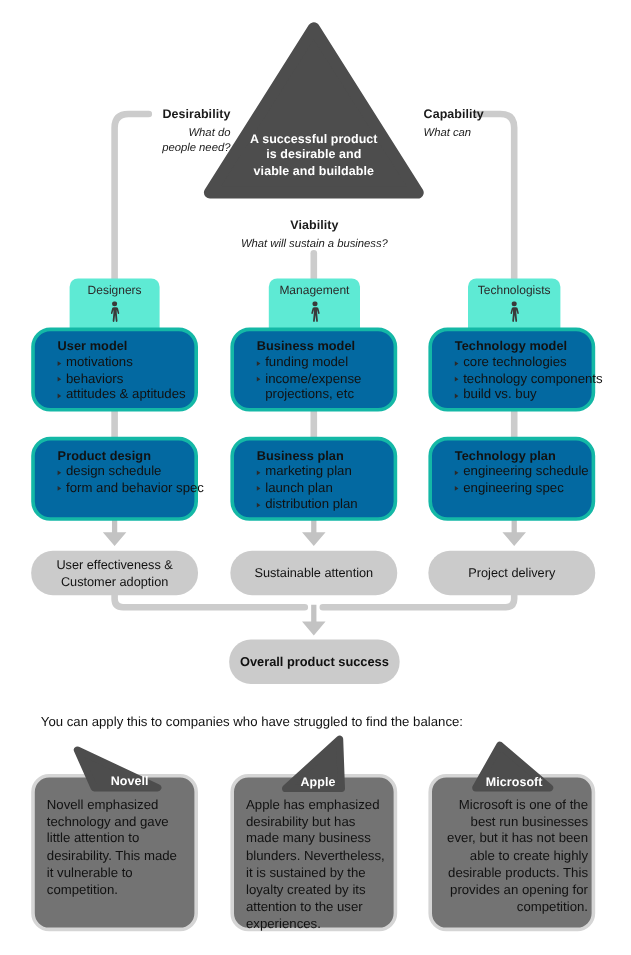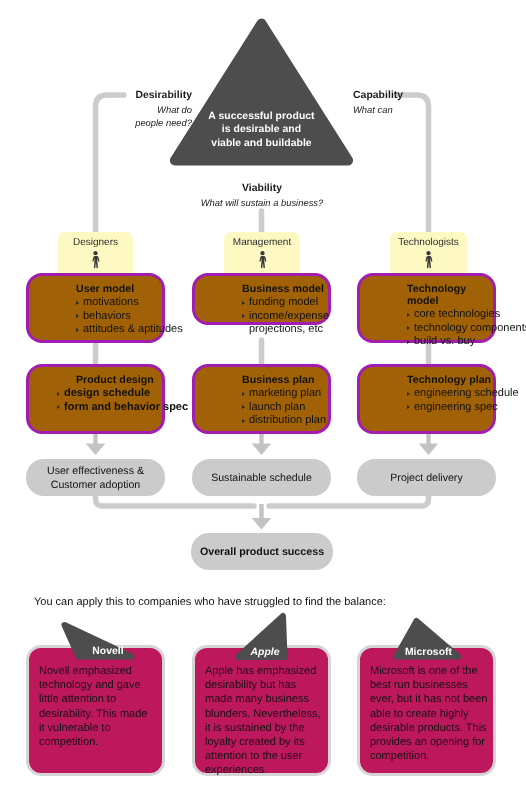--- a/index.html
+++ b/index.html
@@ -16,42 +16,42 @@
   
   .lbl{position:absolute;}
   .lbl .t{font-weight:bold;font-size:10.4px;color:#1a1a1a;letter-spacing:.05px;}
   .lbl .q{font-style:italic;font-size:9.4px;color:#1a1a1a;line-height:12.6px;}
   .lbl .t{margin-bottom:3px;}
   .lbl.r{text-align:right;}
   .lbl.l{text-align:left;}
   .lbl.c{text-align:center;}
 
   
-  .role{position:absolute;background:#fef9c3;border-radius:7px 7px 0 0;text-align:center;}
+  .role{position:absolute;background:#5eead4;border-radius:7px 7px 0 0;text-align:center;}
   .role .rt{font-size:10px;color:#2b2b2b;line-height:11px;padding-top:5px;display:block;}
 
   
-  .wbox{position:absolute;background:#a16207;border:3px solid #a21caf;border-radius:16px;
-        box-sizing:border-box;padding-left:28px;}
+  .wbox{position:absolute;background:#0369a1;border:3px solid #14b8a6;border-radius:16px;
+        box-sizing:border-box;}
   .wbox .ttl{font-weight:bold;font-size:10.6px;color:#111;letter-spacing:.05px;line-height:12px;}
   .wbox ul{margin:0;padding:0;list-style:none;}
   .wbox li{font-size:11px;color:#111;line-height:13.5px;position:relative;padding-left:7px;white-space:nowrap;}
   .wbox li .bl{position:absolute;left:0;top:4.6px;width:0;height:0;
                border-left:3.7px solid #2a2a2a;border-top:2.5px solid transparent;border-bottom:2.5px solid transparent;}
 
   
   .caps{position:absolute;background:#cbcbcb;border-radius:18px;display:flex;align-items:center;
         justify-content:center;text-align:center;font-size:10.6px;color:#111;line-height:14px;}
   .caps.bold{font-weight:bold;font-size:10.7px;}
 
   
   .caption{position:absolute;font-size:11px;color:#111;}
 
   
-  .card{position:absolute;background:#be185d;border:3px solid #d5d5d5;border-radius:15px;
+  .card{position:absolute;background:#737373;border:3px solid #d5d5d5;border-radius:15px;
         box-sizing:border-box;}
   .card p{margin:0;font-size:11px;color:#111;line-height:14.2px;}
   .badge{position:absolute;color:#ffffff;font-weight:bold;font-size:10.4px;letter-spacing:.05px;}
 </style>
 </head>
 <body>
 
 <div class="stage">
 
 <svg class="lines" viewBox="0 0 526 796">
@@ -120,40 +120,40 @@
 
 <div class="wbox" style="left:26px;top:273px;width:139px;height:70px;">
   <div class="ttl" style="margin:7px 0 1px 19px;">User model</div>
   <ul style="margin-left:19px;">
     <li><span class="bl"></span><span>motivations</span></li>
     <li><span class="bl"></span><span>behaviors</span></li>
     <li><span class="bl"></span><span>attitudes &amp; aptitudes</span></li>
   </ul>
 </div>
 
-<div class="wbox" style="left:192px;top:273px;width:139px;height:52px;">
+<div class="wbox" style="left:192px;top:273px;width:139px;height:70px;">
   <div class="ttl" style="margin:7px 0 1px 19px;">Business model</div>
   <ul style="margin-left:19px;">
     <li><span class="bl"></span><span>funding model</span></li>
     <li><span class="bl"></span><span>income/expense</span><br><span>projections, etc</span></li>
   </ul>
 </div>
 
 <div class="wbox" style="left:357px;top:273px;width:139px;height:70px;">
   <div class="ttl" style="margin:7px 0 1px 19px;">Technology model</div>
   <ul style="margin-left:19px;">
     <li><span class="bl"></span><span>core technologies</span></li>
     <li><span class="bl"></span><span>technology components</span></li>
     <li><span class="bl"></span><span>build vs. buy</span></li>
   </ul>
 </div>
 
 <div class="wbox" style="left:26px;top:364px;width:139px;height:70px;">
   <div class="ttl" style="margin:7px 0 1px 19px;">Product design</div>
-  <ul style="font-weight:bold;">
+  <ul style="margin-left:19px;">
     <li><span class="bl"></span><span>design schedule</span></li>
     <li><span class="bl"></span><span>form and behavior spec</span></li>
   </ul>
 </div>
 
 <div class="wbox" style="left:357px;top:364px;width:139px;height:70px;">
   <div class="ttl" style="margin:7px 0 1px 19px;">Technology plan</div>
   <ul style="margin-left:19px;">
     <li><span class="bl"></span><span>engineering schedule</span></li>
     <li><span class="bl"></span><span>engineering spec</span></li>
@@ -169,44 +169,44 @@
   </ul>
 </div>
 
 <div class="caps" style="left:26px;top:459px;width:139px;height:37px;">
   <div>
     <div>User effectiveness &amp;</div>
     <div>Customer adoption</div>
   </div>
 </div>
 <div class="caps" style="left:192px;top:459px;width:139px;height:37px;">
-  <div>Sustainable schedule</div>
+  <div>Sustainable attention</div>
 </div>
 <div class="caps" style="left:357px;top:459px;width:139px;height:37px;">
   <div>Project delivery</div>
 </div>
 
 <div class="caps bold" style="left:191px;top:533px;width:142px;height:37px;">
   <div>Overall product success</div>
 </div>
 
 <div class="caption" style="left:34px;top:596px;">You can apply this to companies who have struggled to find the balance:</div>
 
 <div class="card" style="left:26px;top:645px;width:139px;height:131px;">
   <p style="margin:16px 8px 0 10px;">Novell emphasized technology and gave little attention to desirability. This made it vulnerable to competition.</p>
 </div>
 <div class="card" style="left:192px;top:645px;width:139px;height:131px;">
   <p style="margin:16px 3px 0 10px;">Apple has emphasized desirability but has made many business blunders. Nevertheless, it is sustained by the loyalty created by its attention to the user experiences.</p>
 </div>
 <div class="card" style="left:357px;top:645px;width:139px;height:131px;">
-  <p style="margin:16px 3px 0 10px;">Microsoft is one of the best run businesses ever, but it has not been able to create highly desirable products. This provides an opening for competition.</p>
+  <p style="margin:16px 3px 0 10px;text-align:right;">Microsoft is one of the best run businesses ever, but it has not been able to create highly desirable products. This provides an opening for competition.</p>
 </div>
 
 <svg class="lines" viewBox="0 0 526 796">
   <path fill="#4d4d4d" stroke="#4d4d4d" stroke-width="6" stroke-linejoin="round" d="M 64.5 625 L 131.5 656.5 L 78.5 656.5 Z"></path>
   <path fill="#4d4d4d" stroke="#4d4d4d" stroke-width="6" stroke-linejoin="round" d="M 283 616 L 284.5 657 L 238 657 Z"></path>
   <path fill="#4d4d4d" stroke="#4d4d4d" stroke-width="6" stroke-linejoin="round" d="M 416.5 621 L 458 656.5 L 396.5 656.5 Z"></path>
 </svg>
 <div class="badge" style="left:68px;top:646px;width:80px;text-align:center;">Novell</div>
-<div class="badge" style="left:225px;top:647px;width:80px;text-align:center;font-style:italic;">Apple</div>
+<div class="badge" style="left:225px;top:647px;width:80px;text-align:center;">Apple</div>
 <div class="badge" style="left:388.5px;top:647px;width:80px;text-align:center;">Microsoft</div>
 
 </div>
 
 </body></html>

